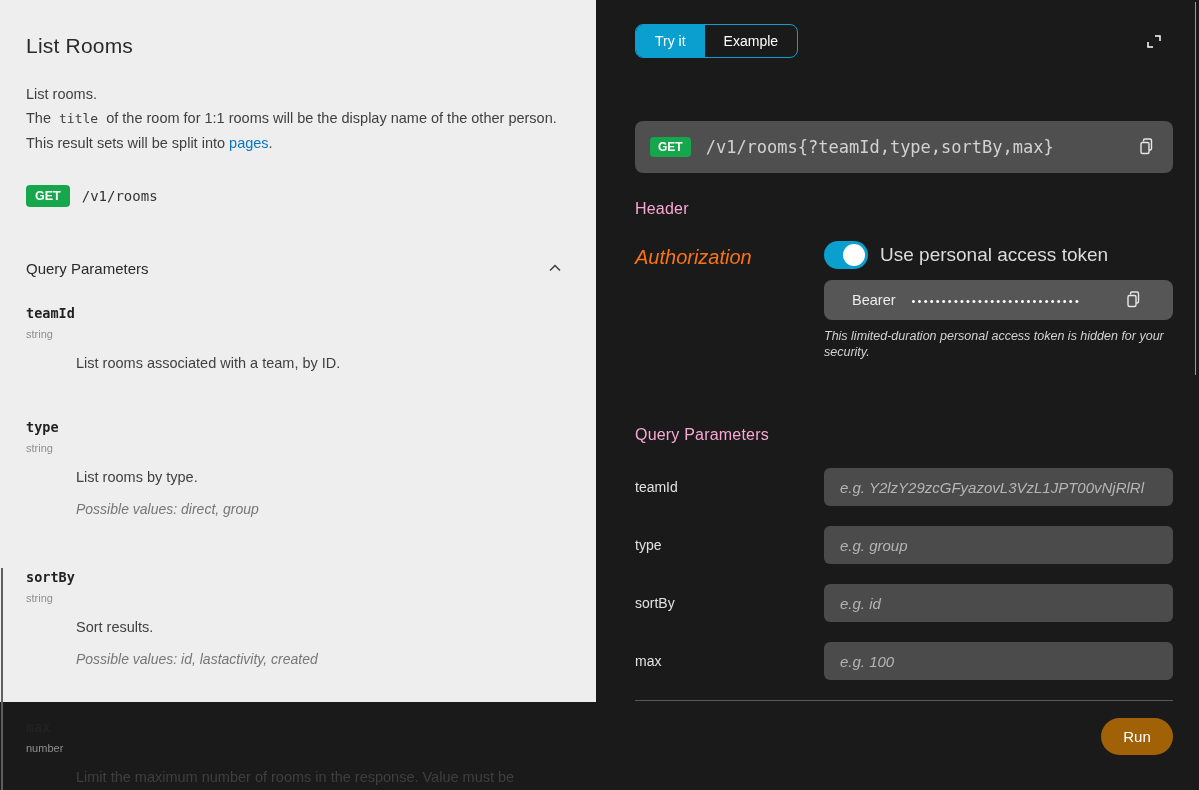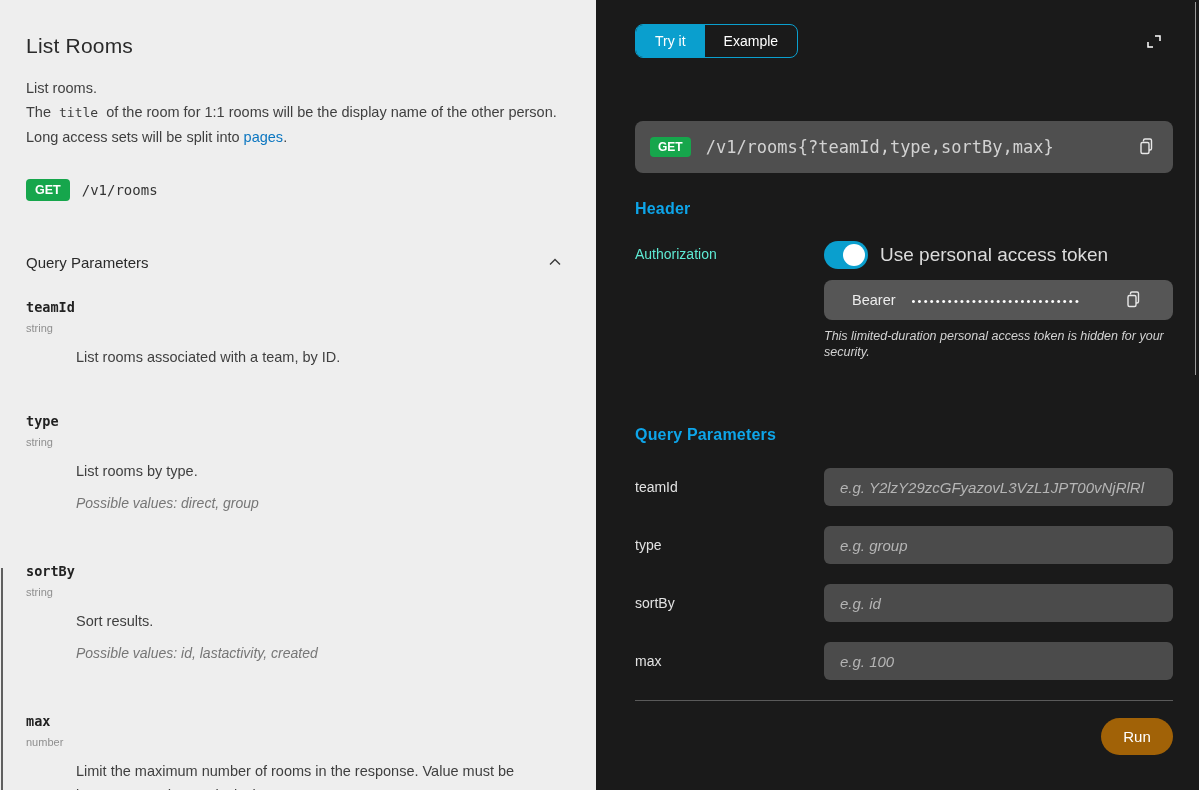--- a/index.html
+++ b/index.html
@@ -7,29 +7,29 @@
   body {
     font-family:"Liberation Sans", sans-serif;
     display:flex;
     background:#1a1a1a;
     position:relative;
   }
   .mono { font-family:"DejaVu Sans Mono", monospace; }
 
   
   .left-panel {
-    width:596px; height:790px;
+    width:596px; height:702px;
     background:#eeeeee;
     color:#3f3f3f;
     padding:34px 24px 0 26px;
     position:relative;
     flex:none;
   }
   .doc-title { font-size:21px; font-weight:500; color:#2a2a2a; letter-spacing:0.2px; }
-  .doc-desc { margin-top:18px; font-size:14.5px; line-height:24px; color:#3f3f3f; }
+  .doc-desc { margin-top:24px; font-size:14.5px; line-height:24px; color:#3f3f3f; }
   .doc-desc .inline-code { font-family:"DejaVu Sans Mono", monospace; font-size:13px; padding:0 4px; color:#3d3d3d; }
   .doc-link { color:#0b76c0; text-decoration:none; cursor:pointer; }
   .method-row { margin-top:30px; display:flex; align-items:center; }
   .method-badge {
     background:#16a64c; color:#fff; font-weight:700; font-size:12.5px;
     padding:4px 9px; border-radius:4px; display:inline-block;
   }
   .method-path { margin-left:12px; font-size:14px; color:#333; }
 
   .qp-header {
@@ -68,24 +68,24 @@
     margin-top:63px; height:52px; background:#4f4f4f; border-radius:8px;
     display:flex; align-items:center; padding:0 15px;
   }
   .endpoint-method {
     background:#16a64c; color:#fff; font-weight:700; font-size:12px;
     padding:3px 8px; border-radius:4px; flex:none;
   }
   .endpoint-path { margin-left:15px; font-size:17px; color:#d2d2d2; flex:1; white-space:nowrap; overflow:hidden; }
   .copy-btn { width:22px; height:24px; cursor:pointer; flex:none; display:flex; align-items:center; justify-content:center; }
 
-  .section-title { font-size:16px; font-weight:700; color:#0ea5e9; letter-spacing:0.2px; }
+  .section-title { font-size:16px; font-weight:400; color:#f9a8d4; letter-spacing:0.2px; }
   .header-title { margin-top:27px; }
   .auth-row { margin-top:23px; display:grid; grid-template-columns:189px 1fr; }
-  .auth-label { font-size:14px; color:#5eead4; padding-top:5px; }
+  .auth-label { font-size:20px; color:#f97316; padding-top:5px;font-style:italic; }
   .toggle-line { display:flex; align-items:center; }
   .toggle {
     width:44px; height:28px; border-radius:14px; background:#0a9fce; position:relative; cursor:pointer; flex:none;
   }
   .toggle-knob {
     position:absolute; right:3px; top:3px; width:22px; height:22px; border-radius:50%; background:#fff;
   }
   .toggle-label { margin-left:12px; font-size:19px; color:#dcdcdc; }
   .bearer-box {
     margin-top:11px; height:40px; background:#565656; border-radius:8px;
@@ -121,21 +121,21 @@
 </style>
 </head>
 <body>
 
 <div class="left-panel">
   <div class="doc-title">List Rooms</div>
 
   <div class="doc-desc">
     <div>List rooms.</div>
     <div><span>The</span> <span class="inline-code">title</span> <span>of the room for 1:1 rooms will be the display name of the other person.</span></div>
-    <div><span>Long access sets will be split into</span> <a class="doc-link">pages</a><span>.</span></div>
+    <div><span>This result sets will be split into</span> <a class="doc-link">pages</a><span>.</span></div>
   </div>
 
   <div class="method-row">
     <span class="method-badge">GET</span>
     <span class="method-path mono">/v1/rooms</span>
   </div>
 
   <div class="qp-header">
     <span class="qp-header-title">Query Parameters</span>
     <span class="chevron-up">

